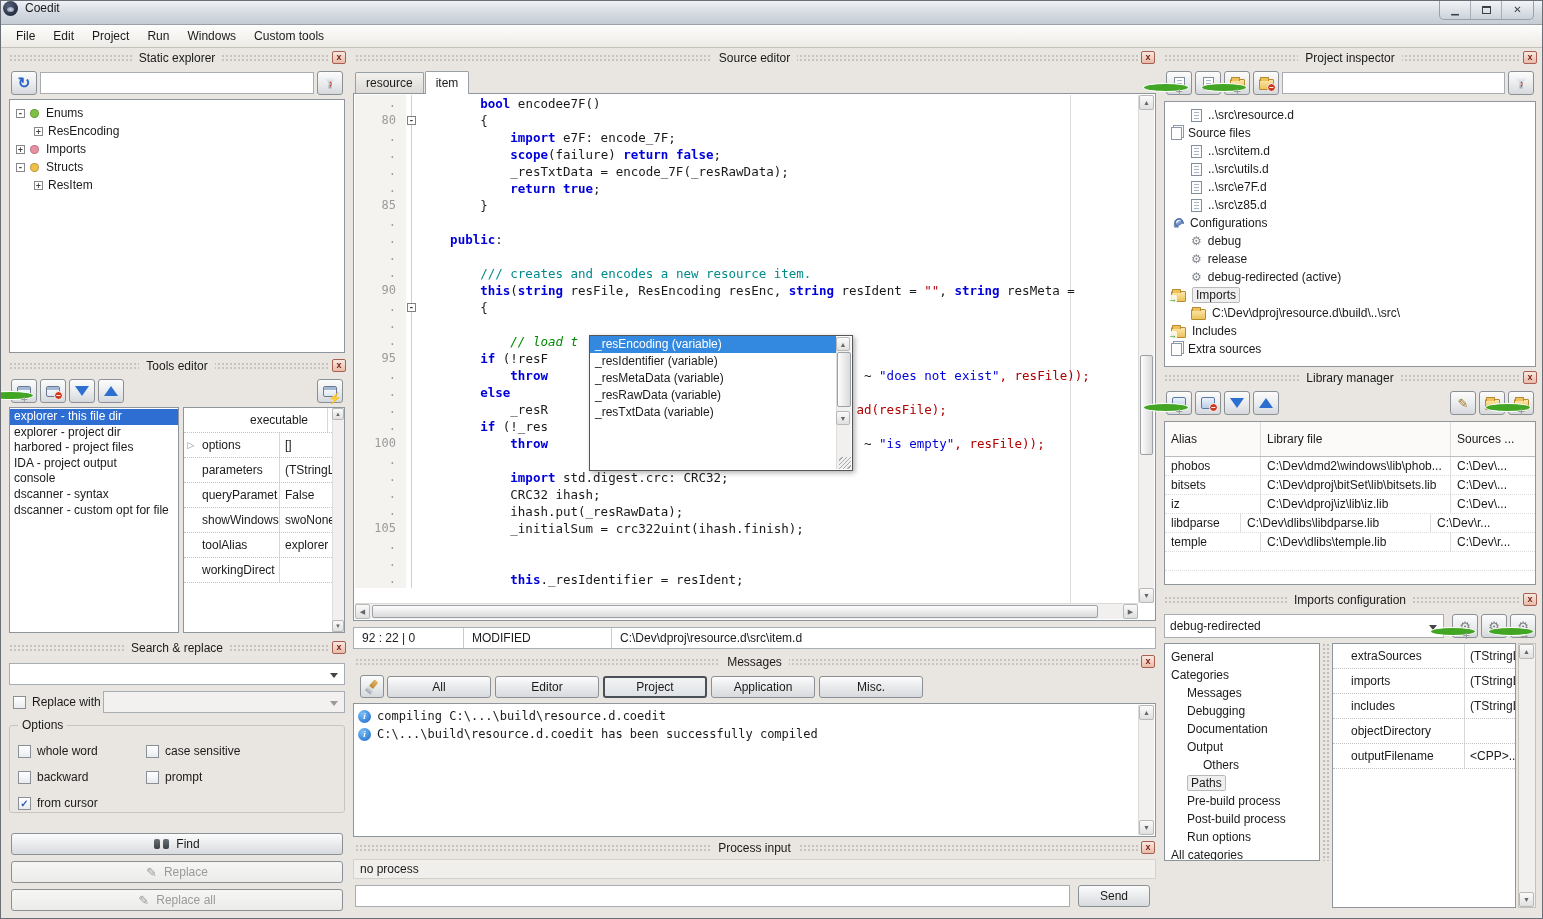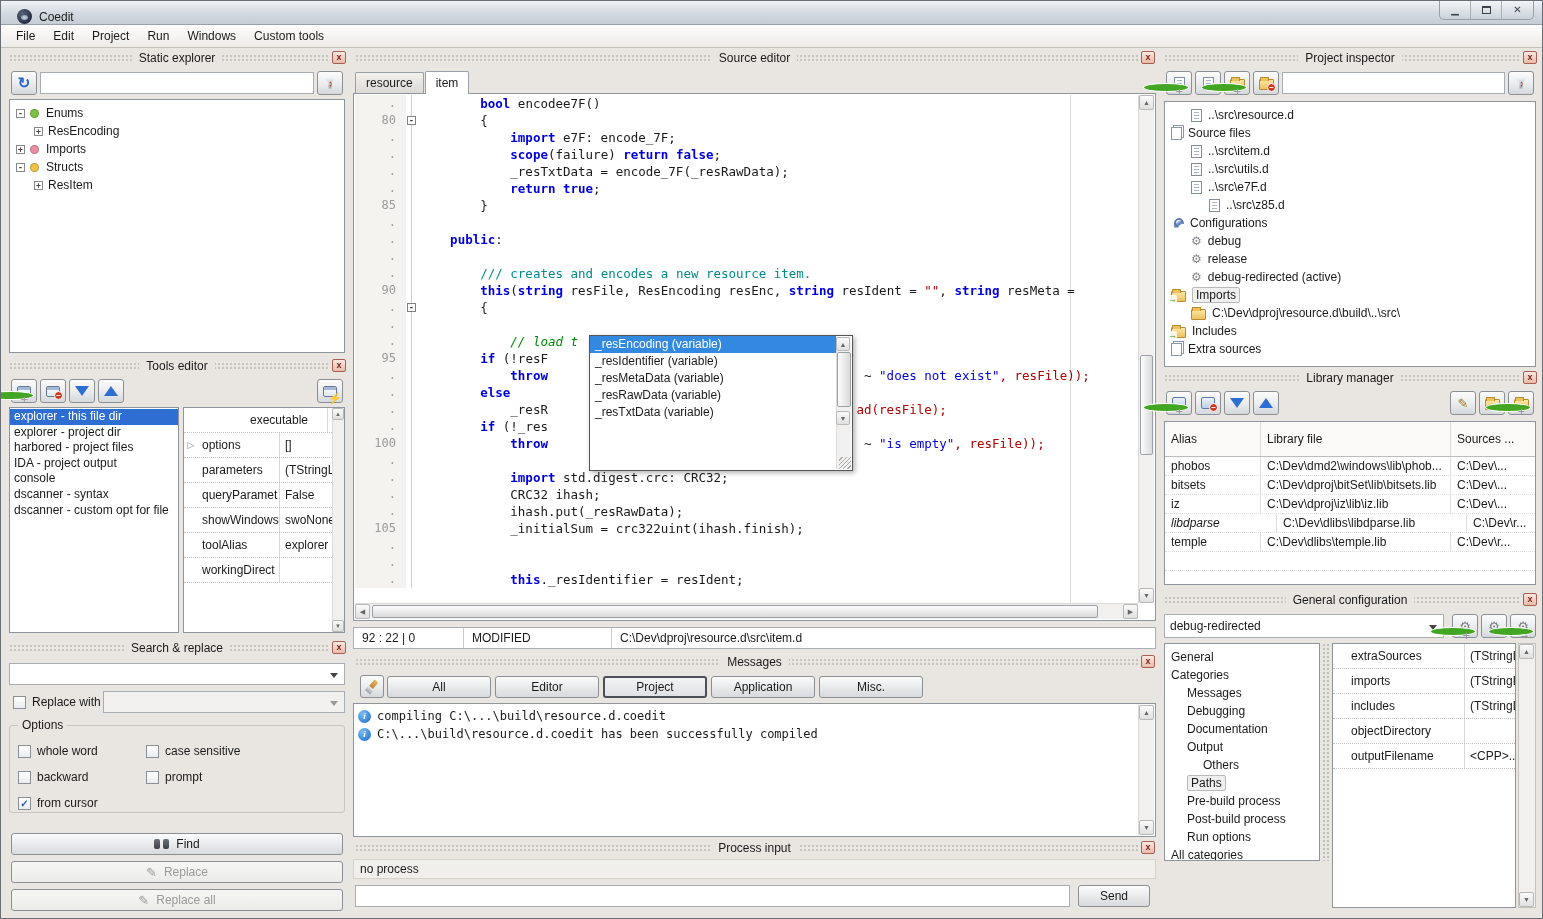--- a/index.html
+++ b/index.html
@@ -1,21 +1,21 @@
 <!DOCTYPE html>
 <html><head>
 <meta charset="utf-8">
 <title>Coedit</title>
 <style>
 *{box-sizing:border-box;margin:0;padding:0}
 body{font-family:"Liberation Sans",sans-serif;font-size:12px;color:#1a1a1a;background:#9a9a9a}
 #app{position:relative;width:1543px;height:919px;background:#e9e6e1;border:1px solid #6a6f75;overflow:hidden}
 
 
-.titlebar{position:absolute;top:0;left:0;right:0;height:24px;background:linear-gradient(#eff2f6,#d3d9e0 55%,#c7cdd5);border-bottom:1px solid #9aa0a8;display:flex;align-items:flex-end;padding:0 16px}
+.titlebar{position:absolute;top:0;left:0;right:0;height:24px;background:linear-gradient(#eff2f6,#d3d9e0 55%,#c7cdd5);border-bottom:1px solid #9aa0a8;display:flex;align-items:flex-start;padding:0 2px}
 .app-ico{width:15px;height:15px;border-radius:50%;background:radial-gradient(circle at 35% 32%,#55617a,#141a2c);margin-right:7px;position:relative}
 .app-ico::after{content:"";position:absolute;left:4px;top:6px;width:7px;height:5px;border-radius:50%;background:radial-gradient(#cfd6e4,#7b88a4)}
 .win-controls{position:absolute;right:8px;top:-1px;display:flex;border:1px solid #98a0ac;border-top:none;border-radius:0 0 5px 5px;overflow:hidden;background:linear-gradient(#f4f6f8,#ccd2da)}
 .wc{width:31px;height:19px;display:flex;align-items:center;justify-content:center;color:#3a4148;border-right:1px solid #a8aeb8;font-size:10px}
 .wc:last-child{border-right:none}
 .wc .maxbox{width:9px;height:8px;border:1px solid #3a4148;border-top-width:2px}
 .menubar{position:absolute;top:24px;left:0;right:0;height:23px;background:linear-gradient(#fdfdfc,#edebe6);border-bottom:1px solid #c6c2bb;display:flex;align-items:center;padding-left:6px}
 .mitem{padding:4px 9px}
 
 
@@ -656,21 +656,21 @@
           <span>..\src\item.d</span>
         </div>
         <div class="trow" style="padding-left: 26px;">
           <span class="ico ibdoc"></span>
           <span>..\src\utils.d</span>
         </div>
         <div class="trow" style="padding-left: 26px;">
           <span class="ico ibdoc"></span>
           <span>..\src\e7F.d</span>
         </div>
-        <div class="trow" style="padding-left: 26px; margin-left: 18px;">
+        <div class="trow" style="padding-left: 26px;">
           <span class="ico ibdoc"></span>
           <span>..\src\z85.d</span>
         </div>
         <div class="trow" style="padding-left: 6px;">
           <span class="ico ico-wrench"></span>
           <span>Configurations</span>
         </div>
         <div class="trow" style="padding-left: 26px;">
           <span class="ico ico-gear">⚙</span>
           <span>debug</span>
@@ -755,38 +755,38 @@
           <span class="lcell" style="width: 96px;">bitsets</span>
           <span class="lcell" style="width: 190px;">C:\Dev\dproj\bitSet\lib\bitsets.lib</span>
           <span class="lcell" style="flex: 1 1 0%; border-right: none;">C:\Dev\...</span>
         </div>
         <div class="lrow2">
           <span class="lcell" style="width: 96px;">iz</span>
           <span class="lcell" style="width: 190px;">C:\Dev\dproj\iz\lib\iz.lib</span>
           <span class="lcell" style="flex: 1 1 0%; border-right: none;">C:\Dev\...</span>
         </div>
         <div class="lrow2">
-          <span class="lcell" style="width: 112px; font-style: italic;">libdparse</span>
+          <span class="lcell" style="width: 76px;">libdparse</span>
           <span class="lcell" style="width: 190px;">C:\Dev\dlibs\libdparse.lib</span>
           <span class="lcell" style="flex: 1 1 0%; border-right: none;">C:\Dev\r...</span>
         </div>
         <div class="lrow2">
           <span class="lcell" style="width: 96px;">temple</span>
           <span class="lcell" style="width: 190px;">C:\Dev\dlibs\temple.lib</span>
           <span class="lcell" style="flex: 1 1 0%; border-right: none;">C:\Dev\r...</span>
         </div>
         <div class="lrow2"></div>
         <div class="lrow2"></div>
         <div class="lrow2"></div>
       </div>
   </div>
 
   <div class="panel" id="project-config" style="left:1161px;top:590px;width:376px;height:325px">
     <div class="phead">
-      <span class="ptitle">General configuration</span>
+      <span class="ptitle">Imports configuration</span>
       <span class="pclose">x</span>
     </div>
     <div class="combo" style="position:absolute;left:2px;top:23px;width:280px;height:24px">
       <span>debug-redirected</span>
       <span class="carr" style="top:10px"></span>
     </div>
     <div class="toolbar" style="right:2px;top:23px">
       <div class="tbtn">
           <span class="gear-g">⚙</span>
           <span class="badge g" style="right:1px;bottom:1px">+</span>

